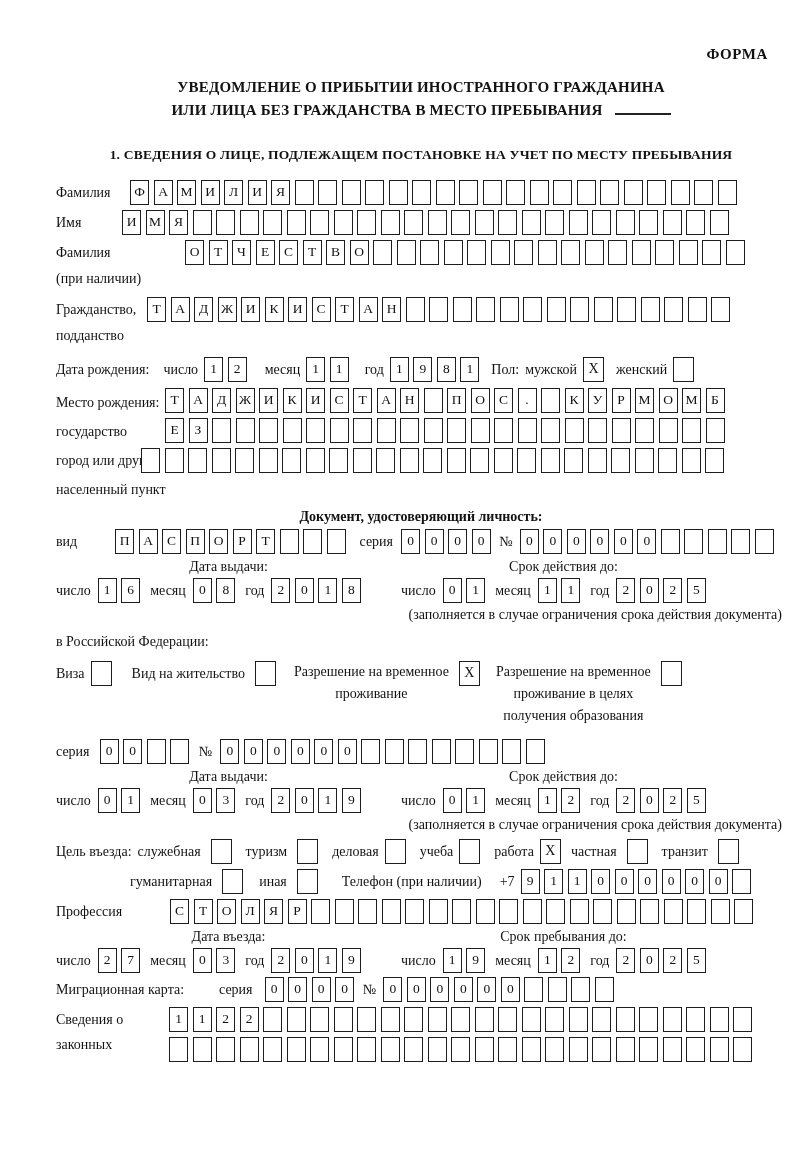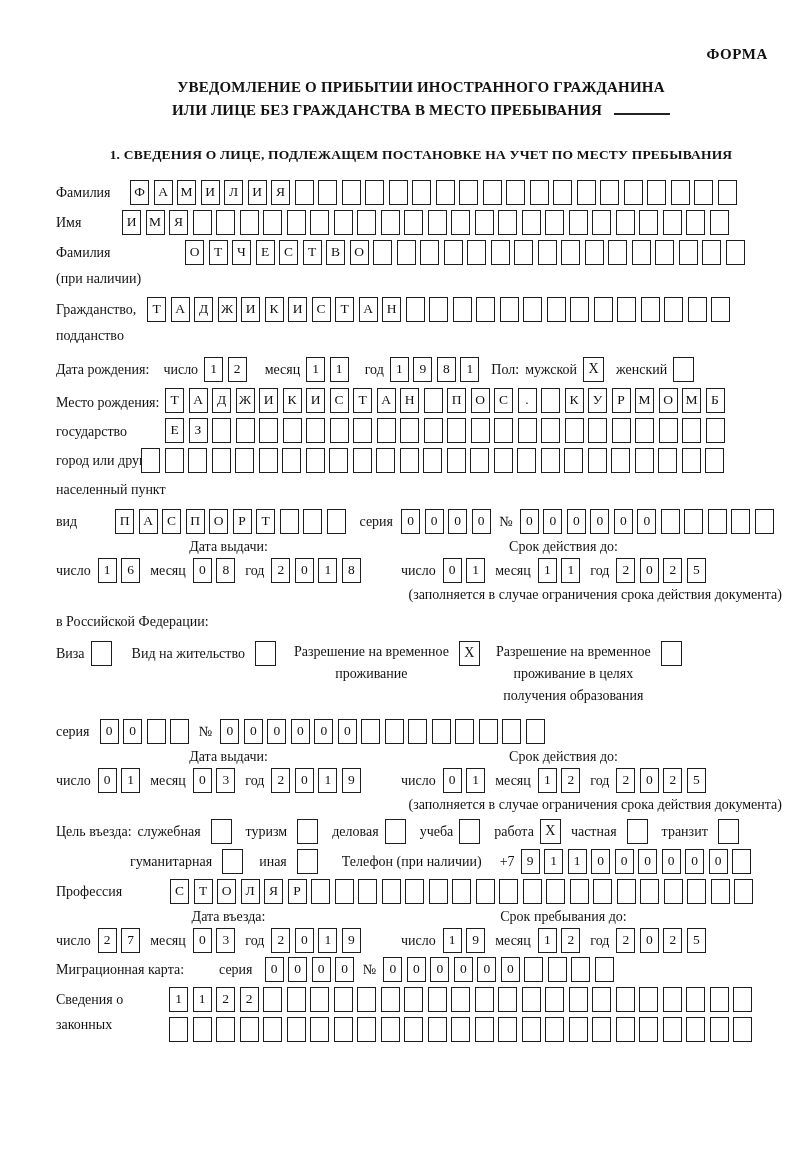--- a/index.html
+++ b/index.html
@@ -51,21 +51,21 @@
 <body>
 
 <div class="page">
 
 
   <div class="formlabel">ФОРМА</div>
 
   <div class="title">
     <div>УВЕДОМЛЕНИЕ О ПРИБЫТИИ ИНОСТРАННОГО ГРАЖДАНИНА</div>
     <div>
-      <span>ИЛИ ЛИЦЕ БЕЗ ГРАЖДАНСТВА В МЕСТО ПРЕБЫВАНИЯ</span><span class="tuline"></span>
+      <span>ИЛИ ЛИЦА БЕЗ ГРАЖДАНСТВА В МЕСТО ПРЕБЫВАНИЯ</span><span class="tuline"></span>
     </div>
   </div>
 
   <div class="secheading">1. СВЕДЕНИЯ О ЛИЦЕ, ПОДЛЕЖАЩЕМ ПОСТАНОВКЕ НА УЧЕТ ПО МЕСТУ ПРЕБЫВАНИЯ</div>
 
   <div class="row">
     <span class="lbl" style="width:74px">Фамилия</span>
     <span class="cells">
         <span class="cell">Ф</span>
         <span class="cell">А</span>
@@ -310,20 +310,21 @@
             <span class="cell"></span>
             <span class="cell"></span>
             <span class="cell"></span>
             <span class="cell"></span>
             <span class="cell"></span>
           </span>
       </div>
     </span>
   </div>
 
+  <div style="text-align:center;font-weight:bold;font-size:14px;margin:0 0 4px">Документ, удостоверяющий личность:</div>
 
   <div class="row">
     <span class="lbl" style="width:59px">вид</span>
     <span class="cells">
         <span class="cell">П</span>
         <span class="cell">А</span>
         <span class="cell">С</span>
         <span class="cell">П</span>
         <span class="cell">О</span>
         <span class="cell">Р</span>

